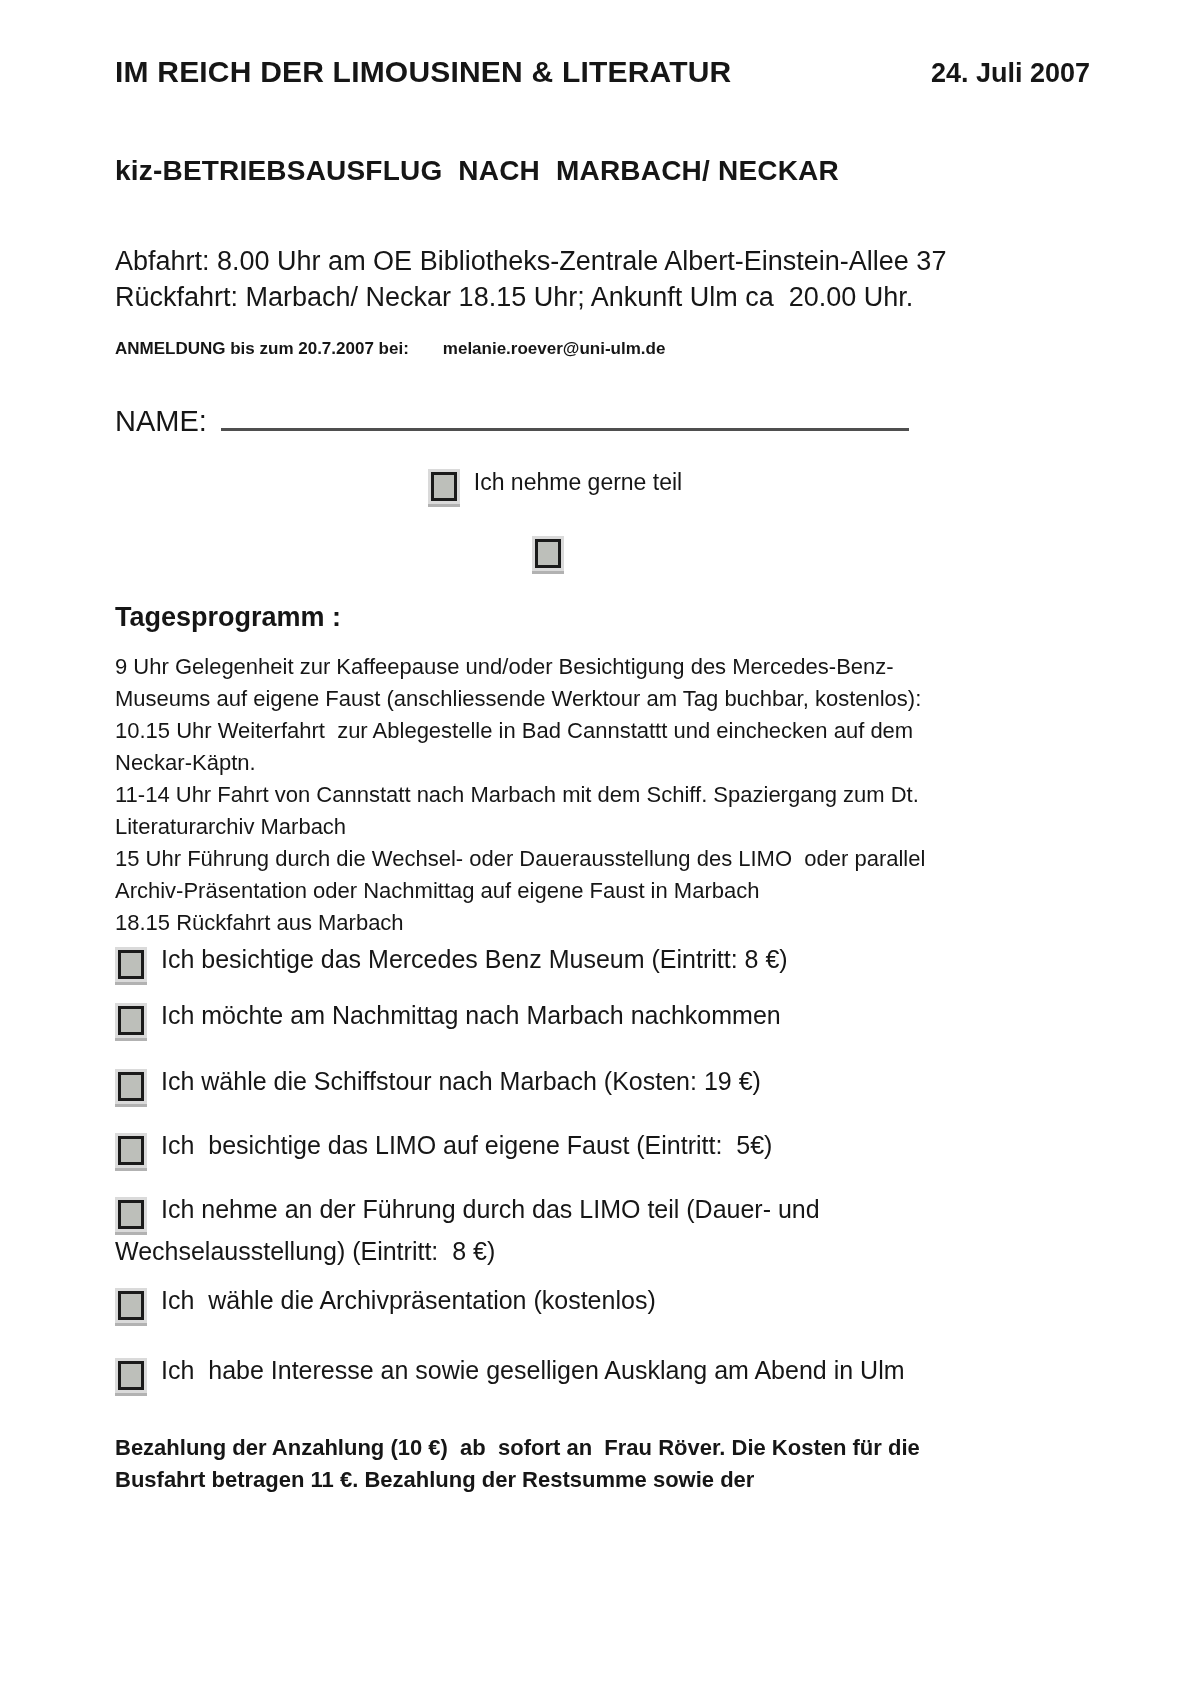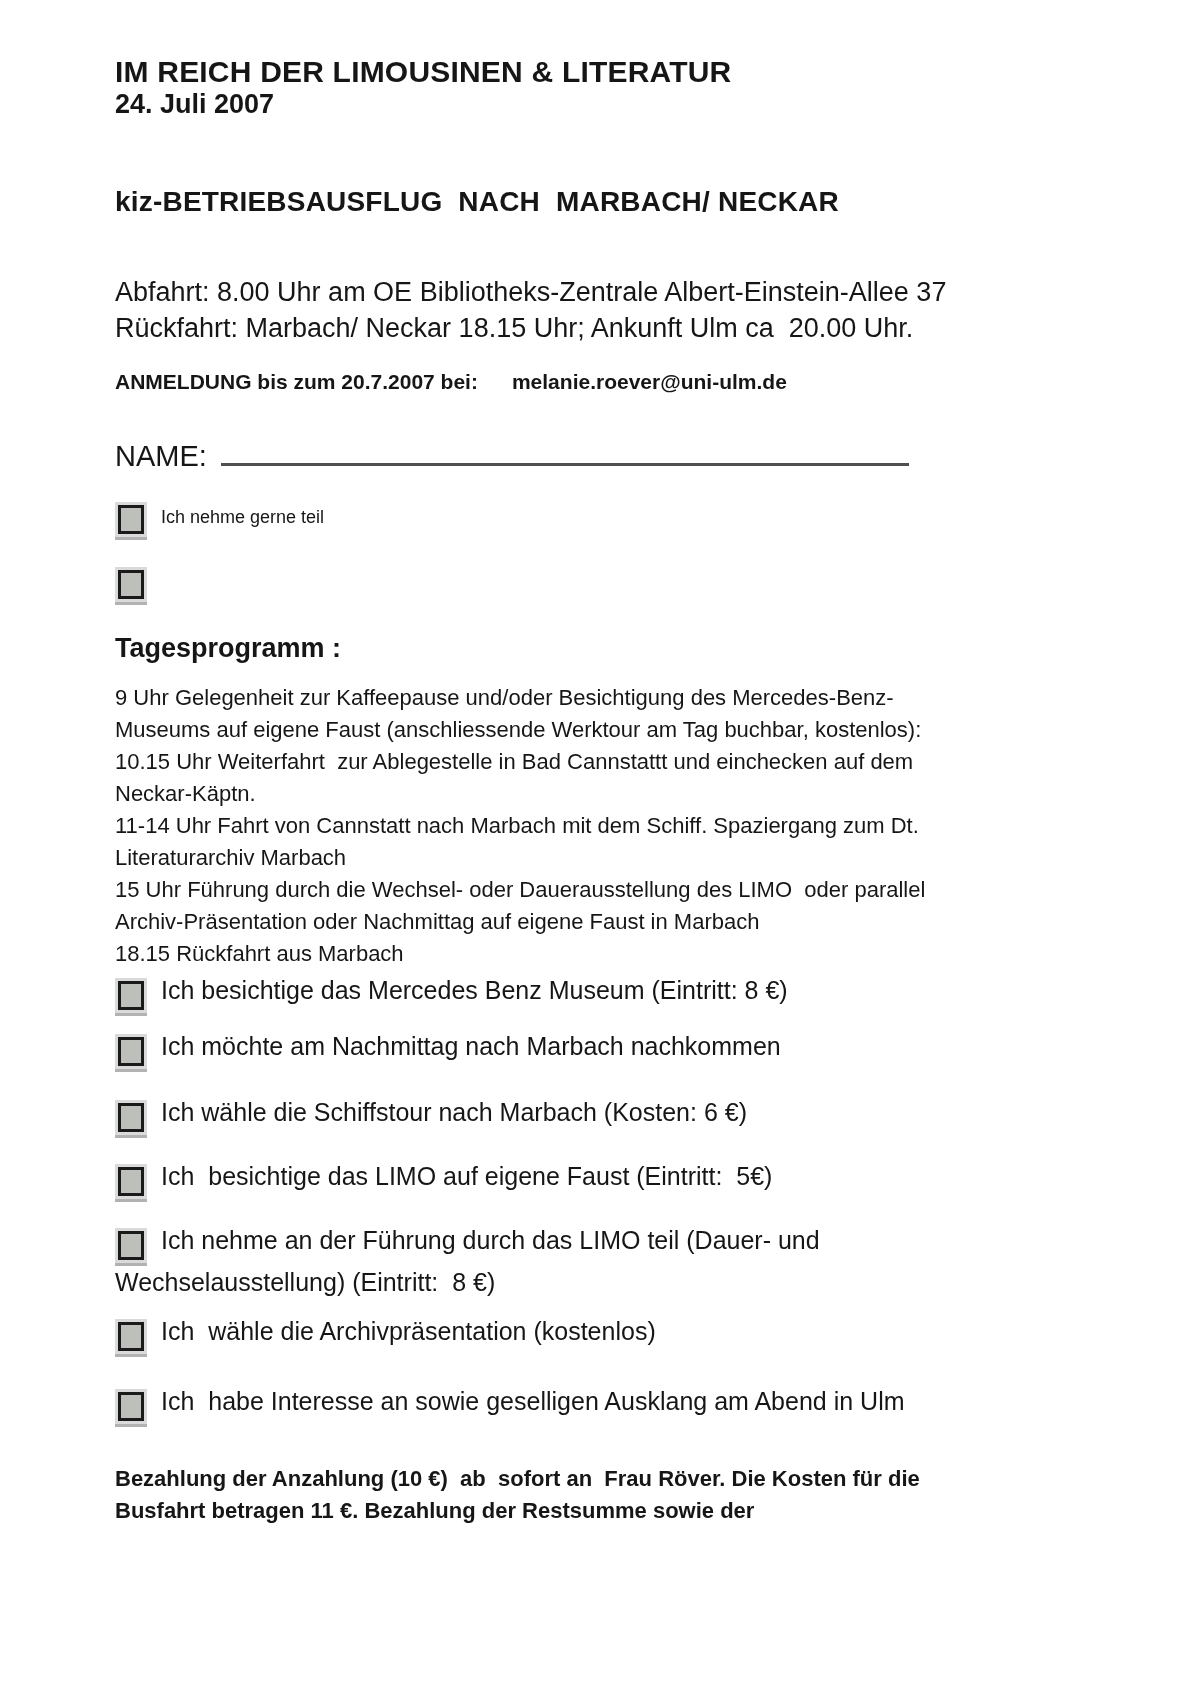--- a/index.html
+++ b/index.html
@@ -18,21 +18,20 @@
     padding: 55px 110px 0 115px;
     overflow: hidden;
   }
   .pre { white-space: pre-wrap; }
 
   
   .header-row {
     display: flex;
     justify-content: space-between;
     align-items: baseline;
-    flex-direction: column;
   }
   .doc-title {
     margin: 0;
     font-size: 30px;
     font-weight: bold;
     letter-spacing: 0.2px;
   }
   .doc-date {
     font-size: 27px;
     font-weight: bold;
@@ -45,21 +44,21 @@
     margin: 0;
     font-size: 28px;
     font-weight: bold;
     letter-spacing: 0.2px;
   }
 
   
   .travel { margin-top: 56px; font-size: 27px; line-height: 36px; }
 
   
-  .anmeldung { margin-top: 24px; font-size: 21px; font-weight: bold; }
+  .anmeldung { margin-top: 24px; font-size: 17px; font-weight: bold; }
   .anmeldung .email { margin-left: 34px; }
 
   
   .name-row { margin-top: 46px; font-size: 29px; }
   .fill-line {
     display: inline-block;
     width: 688px;
     height: 22px;
     margin-left: 14px;
     border-bottom: 3px solid #4f4f4f;
@@ -77,21 +76,21 @@
     vertical-align: -11px;
   }
   .cbx .box {
     display: inline-block;
     width: 20px;
     height: 23px;
     background: #bdbfba;
     border: 3px solid #1a1a1a;
   }
   .cb-item { font-size: 25px; line-height: 33px; max-width: 880px; }
-  .cb-item.big { font-size: 18px; }
+  .cb-item.big { font-size: 23px; text-align: center; }
   .cb-item .cb-label { vertical-align: baseline; }
 
   .cb-attend-1 { margin-top: 28px; }
   .cb-attend-2 { margin-top: 26px; }
 
   
   .prog-heading { margin: 28px 0 0 0; font-size: 27px; font-weight: bold; }
   .program { margin-top: 18px; font-size: 22px; line-height: 32px; }
 
   .cb-prog-1 { margin-top: 4px; }
@@ -160,21 +159,21 @@
 
   <div class="cb-item cb-prog-1">
     <span class="cbx"><span class="box"></span></span><span class="cb-label pre">Ich besichtige das Mercedes Benz Museum (Eintritt: 8 €)</span>
   </div>
 
   <div class="cb-item cb-prog-2">
     <span class="cbx"><span class="box"></span></span><span class="cb-label pre">Ich möchte am Nachmittag nach Marbach nachkommen</span>
   </div>
 
   <div class="cb-item cb-prog-3">
-    <span class="cbx"><span class="box"></span></span><span class="cb-label pre">Ich wähle die Schiffstour nach Marbach (Kosten: 6 €)</span>
+    <span class="cbx"><span class="box"></span></span><span class="cb-label pre">Ich wähle die Schiffstour nach Marbach (Kosten: 19 €)</span>
   </div>
 
   <div class="cb-item cb-prog-4">
     <span class="cbx"><span class="box"></span></span><span class="cb-label pre">Ich  besichtige das LIMO auf eigene Faust (Eintritt:  5€)</span>
   </div>
 
   <div class="cb-item cb-prog-5">
     <span class="cbx"><span class="box"></span></span><span class="cb-label pre">Ich nehme an der Führung durch das LIMO teil (Dauer- und Wechselausstellung) (Eintritt:  8 €)</span>
   </div>
 

